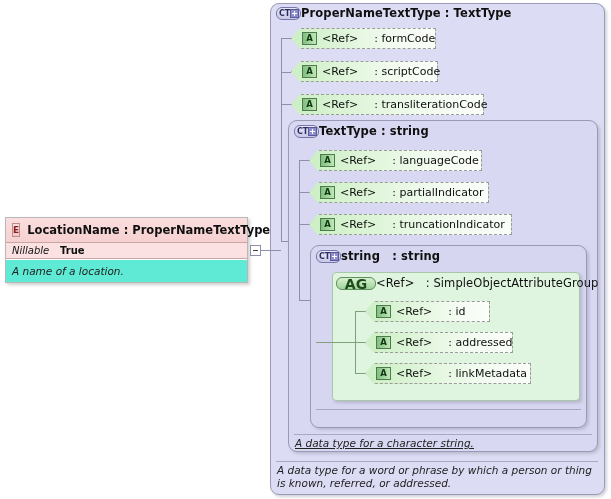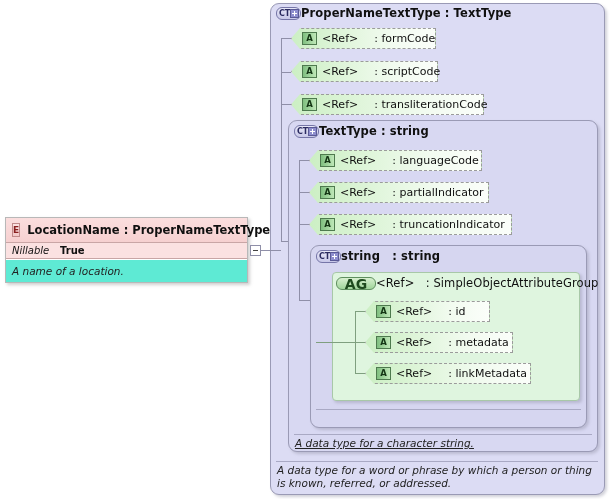--- a/index.html
+++ b/index.html
@@ -377,21 +377,21 @@
     </span>
   </div>
 
   <div class="attr-row" style="left:365px;top:332px;width:148px;">
     <span class="attr-pill"></span>
     <span class="attr-body">
       <span class="icon-a">A</span>
       <span class="attr-ref">&lt;Ref&gt;</span>
       <span class="attr-name">
         <span>:</span>
-        <span>metadata</span>
+        <span>addressed</span>
       </span>
     </span>
   </div>
 
   <div class="attr-row" style="left:365px;top:363px;width:166px;">
     <span class="attr-pill"></span>
     <span class="attr-body">
       <span class="icon-a">A</span>
       <span class="attr-ref">&lt;Ref&gt;</span>
       <span class="attr-name">

